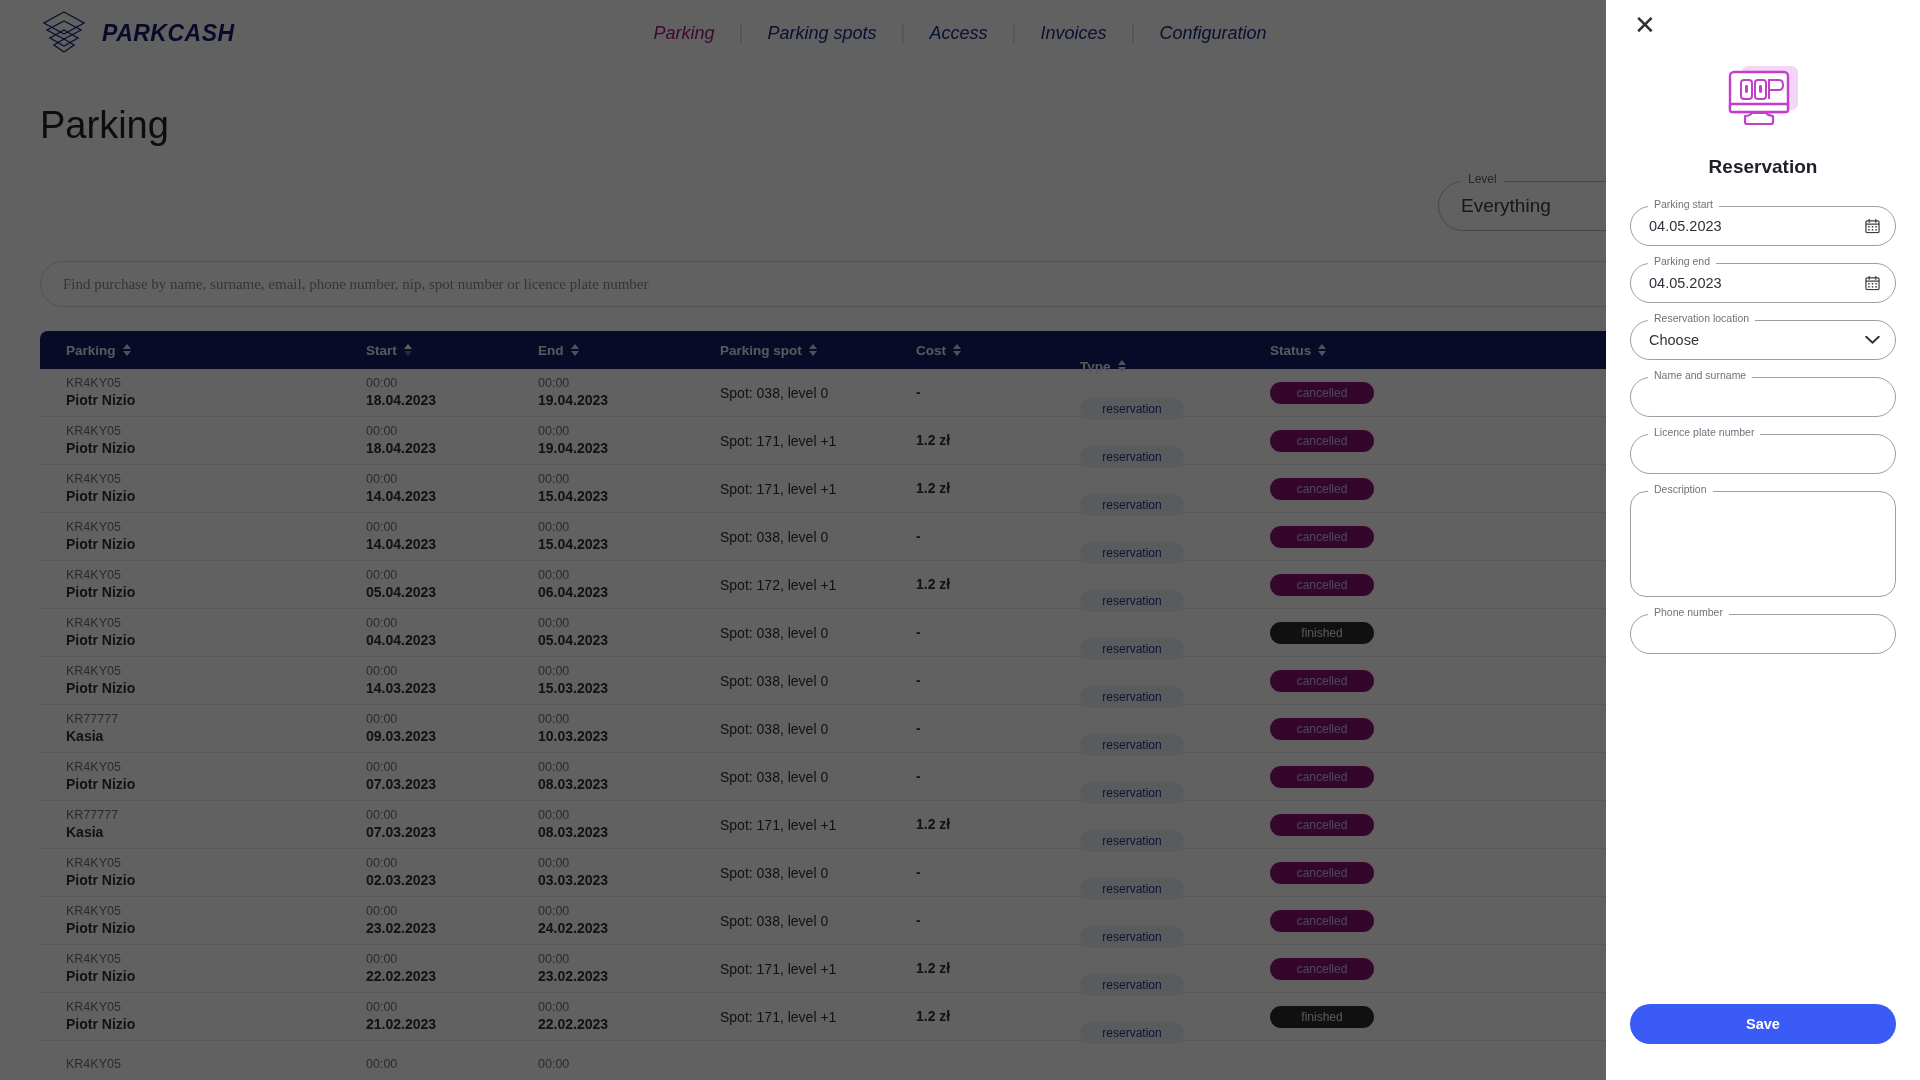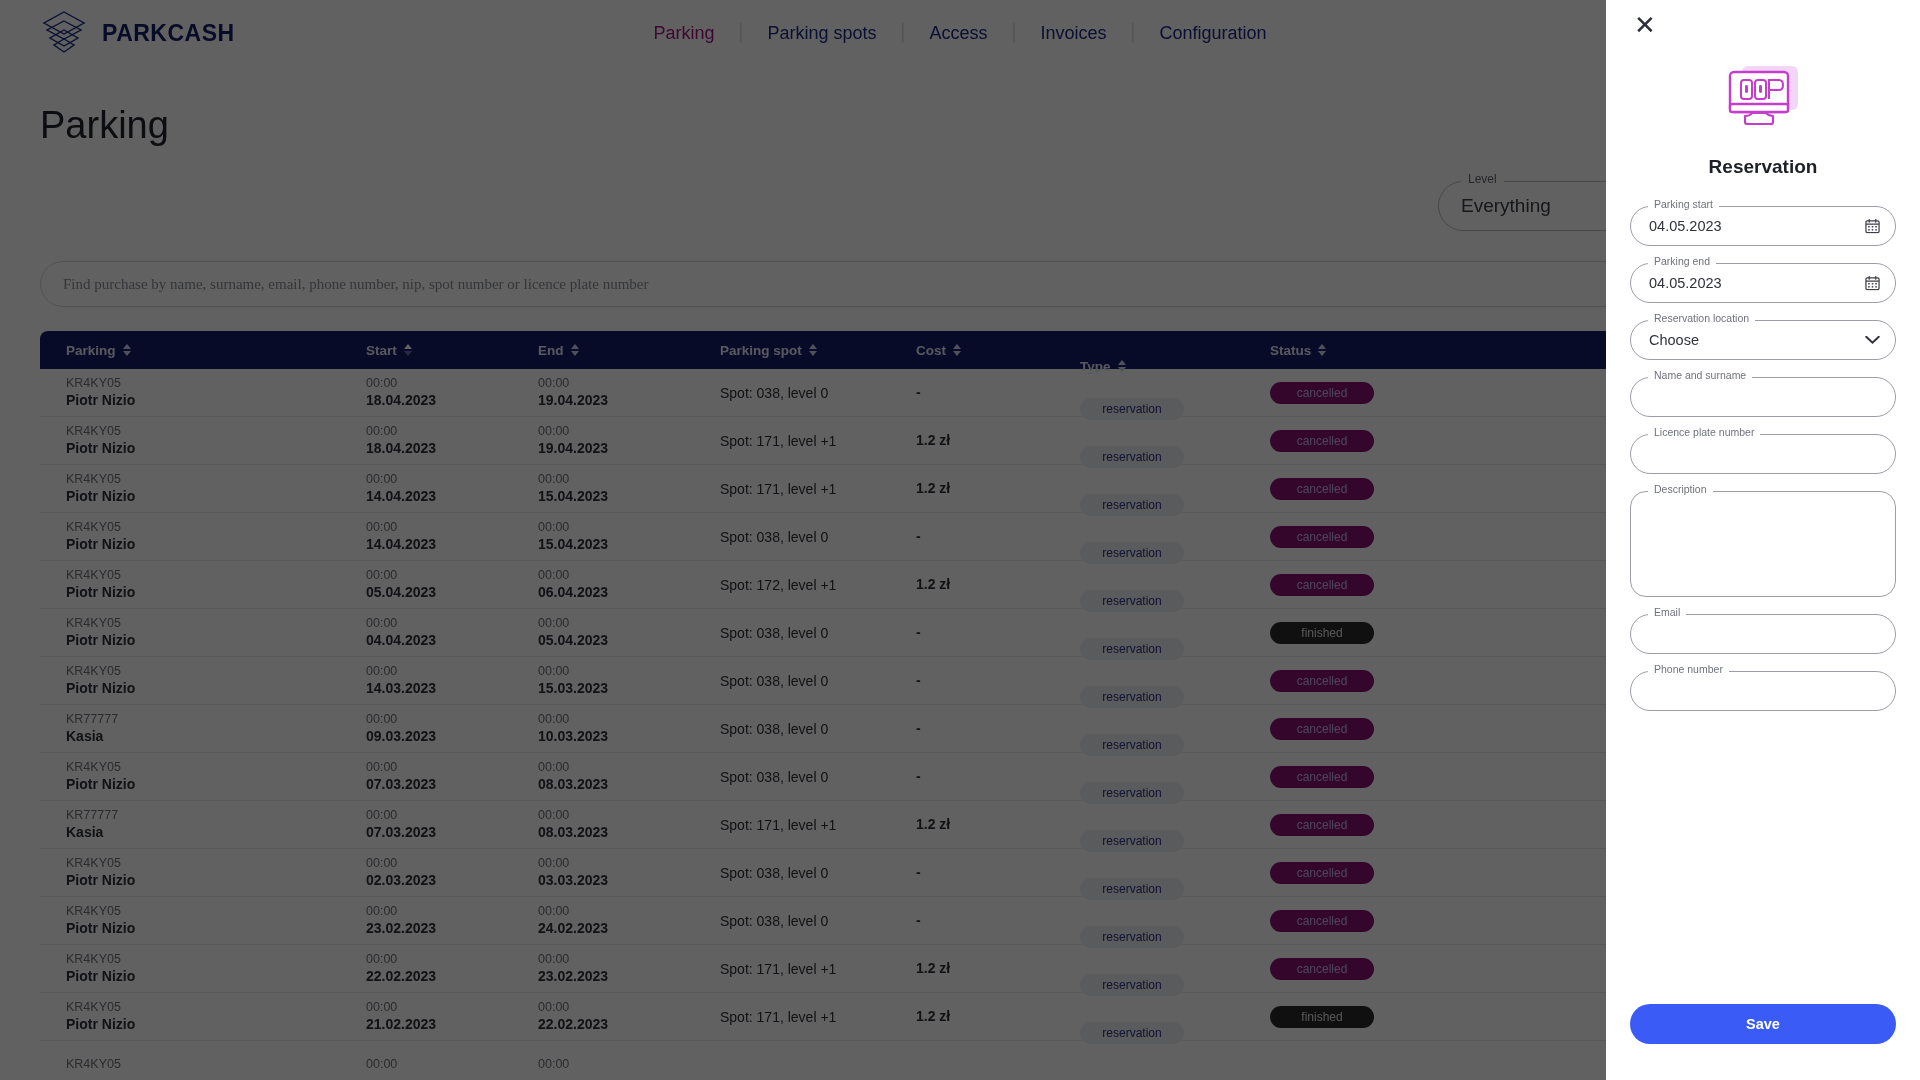--- a/index.html
+++ b/index.html
@@ -21,20 +21,21 @@
     background: rgba(0,0,0,0.62);
     z-index: 40;
   }
 
   
   .topbar {
     height: 66px;
     background: #ffffff;
     display: flex; align-items: center;
     position: relative;
+    font-style: italic;
   }
   .brand { display: flex; align-items: center; gap: 14px; margin-left: 40px; }
   .brand-logo { width: 48px; height: 46px; display: block; }
   .brand-name {
     font-size: 23px; font-weight: bold; letter-spacing: .5px;
     color: #141e6b;
   }
   .mainnav {
     position: absolute; left: 50%; transform: translateX(-50%);
     display: flex; align-items: center; gap: 0;
@@ -688,25 +689,20 @@
         <span class="dlabel">Licence plate number</span>
         <span class="dvalue"></span>
       </div>
 
       <div class="dfield tall">
         <span class="box"></span>
         <span class="dlabel">Description</span>
         <span class="dvalue"></span>
       </div>
 
-      <div class="dfield">
-        <span class="box"></span>
-        <span class="dlabel">Email</span>
-        <span class="dvalue"></span>
-      </div>
 
       <div class="dfield">
         <span class="box"></span>
         <span class="dlabel">Phone number</span>
         <span class="dvalue"></span>
       </div>
     </div>
 
     <button class="save-btn">Save</button>
   </aside>

